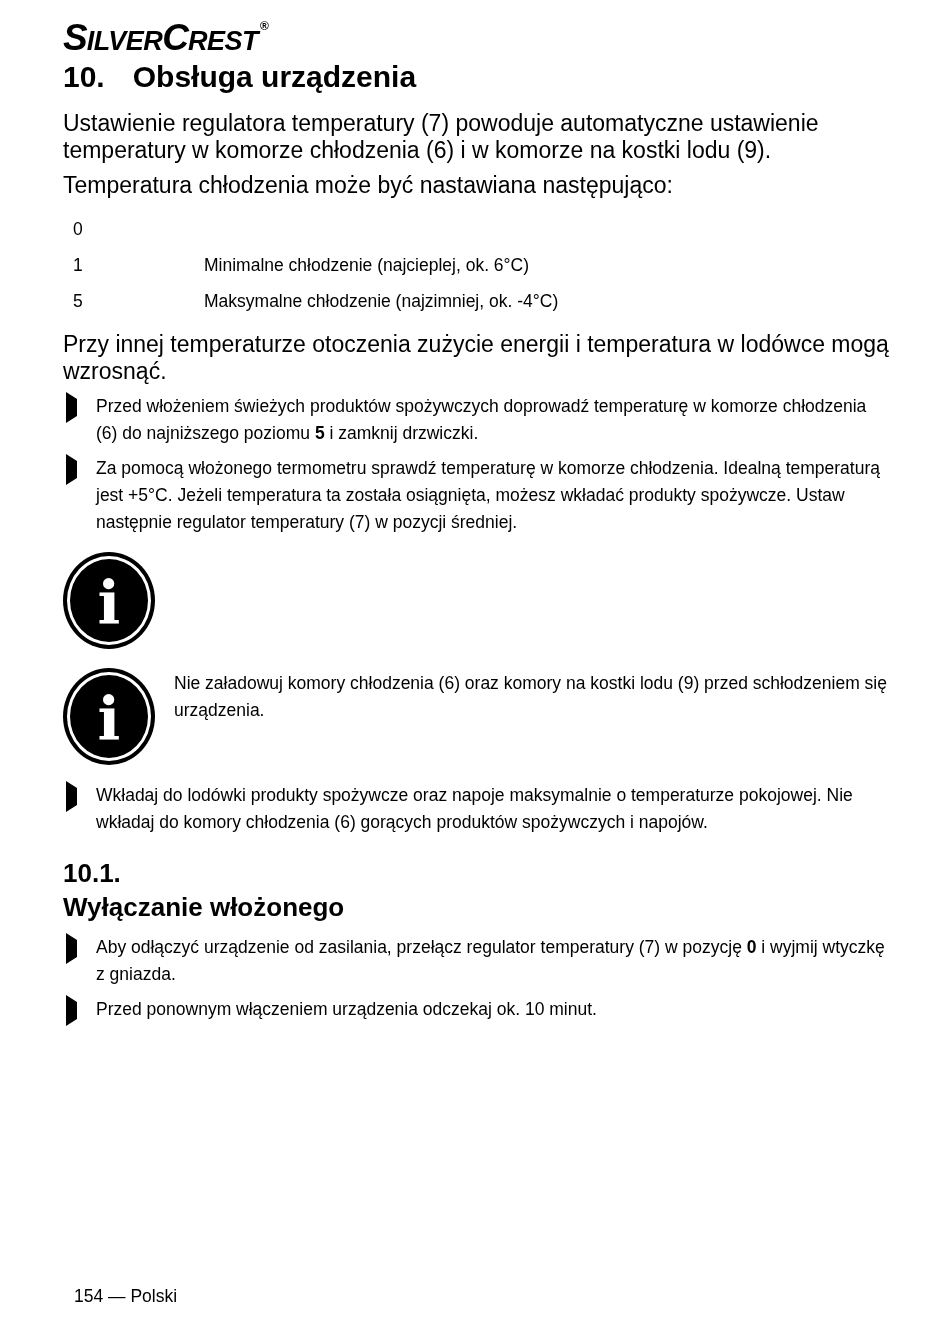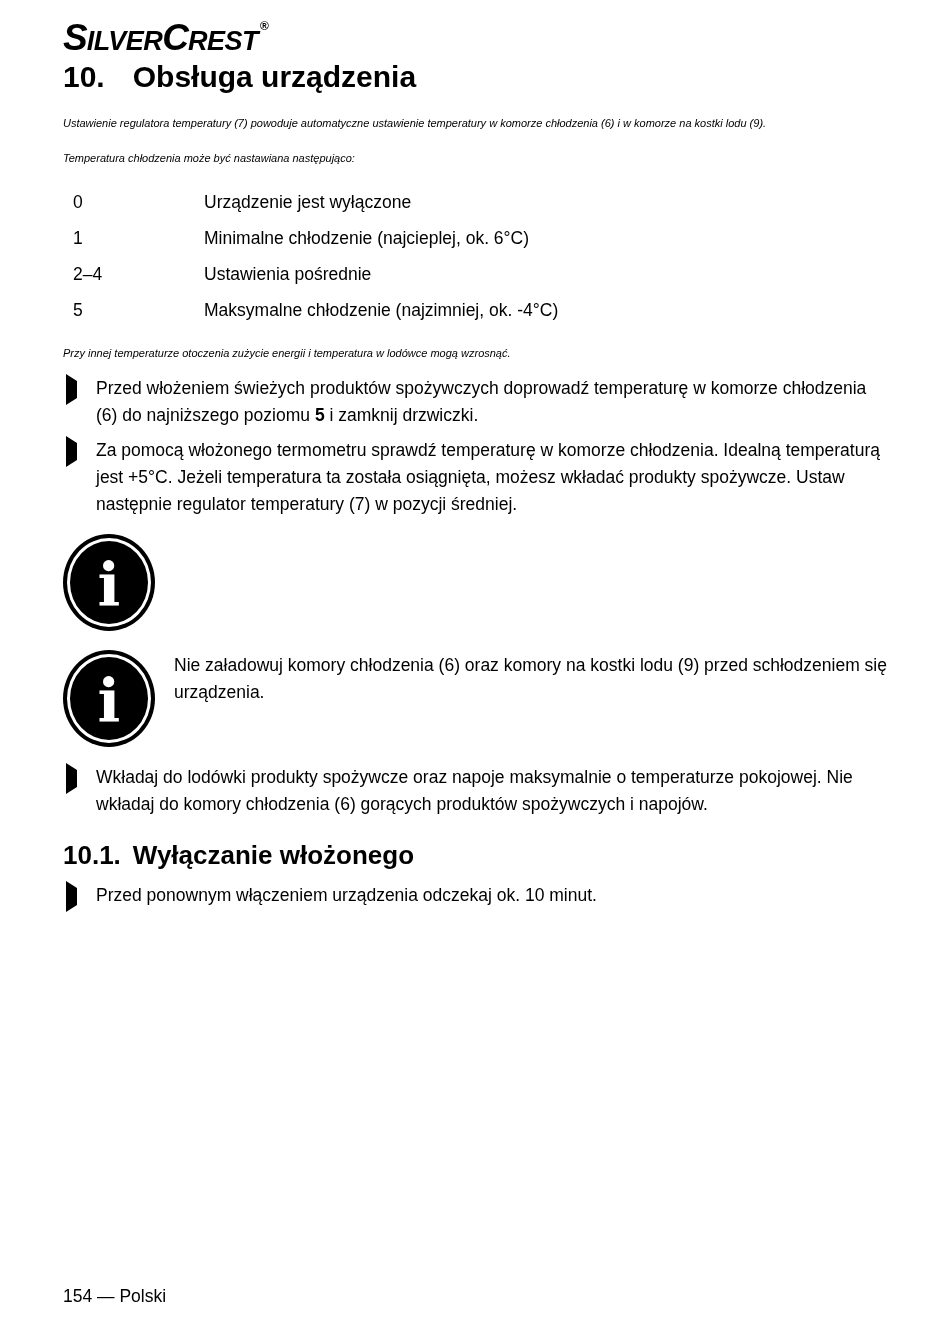--- a/index.html
+++ b/index.html
@@ -49,27 +49,27 @@
     margin: 4px 0 14px 0;
     display: flex;
   }
   h1.section-heading .h-number { margin-right: 28px; }
   h2.subsection-heading {
     font-size: 26px;
     font-weight: 700;
     line-height: 34px;
     margin: 20px 0 10px 0;
     display: flex;
+    flex-direction: column;
   }
   h2.subsection-heading .h-number { margin-right: 12px; }
   p.paragraph {
-    font-size: 11px;
+    font-size: 23px;
     line-height: 27px;
     margin-bottom: 8px;
-    font-style: italic;
   }
 
   
   .bullet-item {
     display: flex;
     margin-bottom: 8px;
   }
   .bullet-marker {
     flex: 0 0 33px;
     padding-top: 6px;
@@ -138,21 +138,21 @@
   }
   .info-text {
     font-size: 17.5px;
     line-height: 27px;
     padding-top: 2px;
   }
 
   
   .page-footer {
     position: absolute;
-    left: 63px;
+    left: 74px;
     bottom: 22px;
     font-size: 17.5px;
   }
 </style>
 </head>
 <body>
 
 <div class="page">
 
   <div class="logo-row">
@@ -166,29 +166,24 @@
     <span>Obsługa urządzenia</span>
   </h1>
 
 
   <p class="paragraph">Ustawienie regulatora temperatury (7) powoduje automatyczne ustawienie temperatury w komorze chłodzenia (6) i w komorze na kostki lodu (9).</p>
   <p class="paragraph">Temperatura chłodzenia może być nastawiana następująco:</p>
 
   <div class="settings-table">
     <div class="settings-row">
       <span>0</span>
-      <span>Urządzenie jest wyłączone</span>
     </div>
     <div class="settings-row">
       <span>1</span>
       <span>Minimalne chłodzenie (najcieplej, ok. 6°C)</span>
-    </div>
-    <div class="settings-row">
-      <span>2–4</span>
-      <span>Ustawienia pośrednie</span>
     </div>
     <div class="settings-row">
       <span>5</span>
       <span>Maksymalne chłodzenie (najzimniej, ok. -4°C)</span>
     </div>
   </div>
 
   <p class="paragraph">Przy innej temperaturze otoczenia zużycie energii i temperatura w lodówce mogą wzrosnąć.</p>
 
   <div class="bullet-item">
@@ -217,20 +212,24 @@
   <div class="bullet-item">
     <span class="bullet-marker"><span class="triangle"></span></span>
     <span class="bullet-text">Wkładaj do lodówki produkty spożywcze oraz napoje maksymalnie o temperaturze pokojowej. Nie wkładaj do komory chłodzenia (6) gorących produktów spożywczych i napojów.</span>
   </div>
 
   <h2 class="subsection-heading">
     <span class="h-number">10.1.</span>
     <span>Wyłączanie włożonego</span>
   </h2>
 
+  <div class="bullet-item">
+    <span class="bullet-marker"><span class="triangle"></span></span>
+    <span class="bullet-text"><span>Aby odłączyć urządzenie od zasilania, przełącz regulator temperatury (7) w pozycję </span><span class="bold-inline">0</span><span> i wyjmij wtyczkę z gniazda.</span></span>
+  </div>
 
   <div class="bullet-item">
     <span class="bullet-marker"><span class="triangle"></span></span>
     <span class="bullet-text">Przed ponownym włączeniem urządzenia odczekaj ok. 10 minut.</span>
   </div>
 
 </div>
 
 <div class="page-footer">154 — Polski</div>
 

